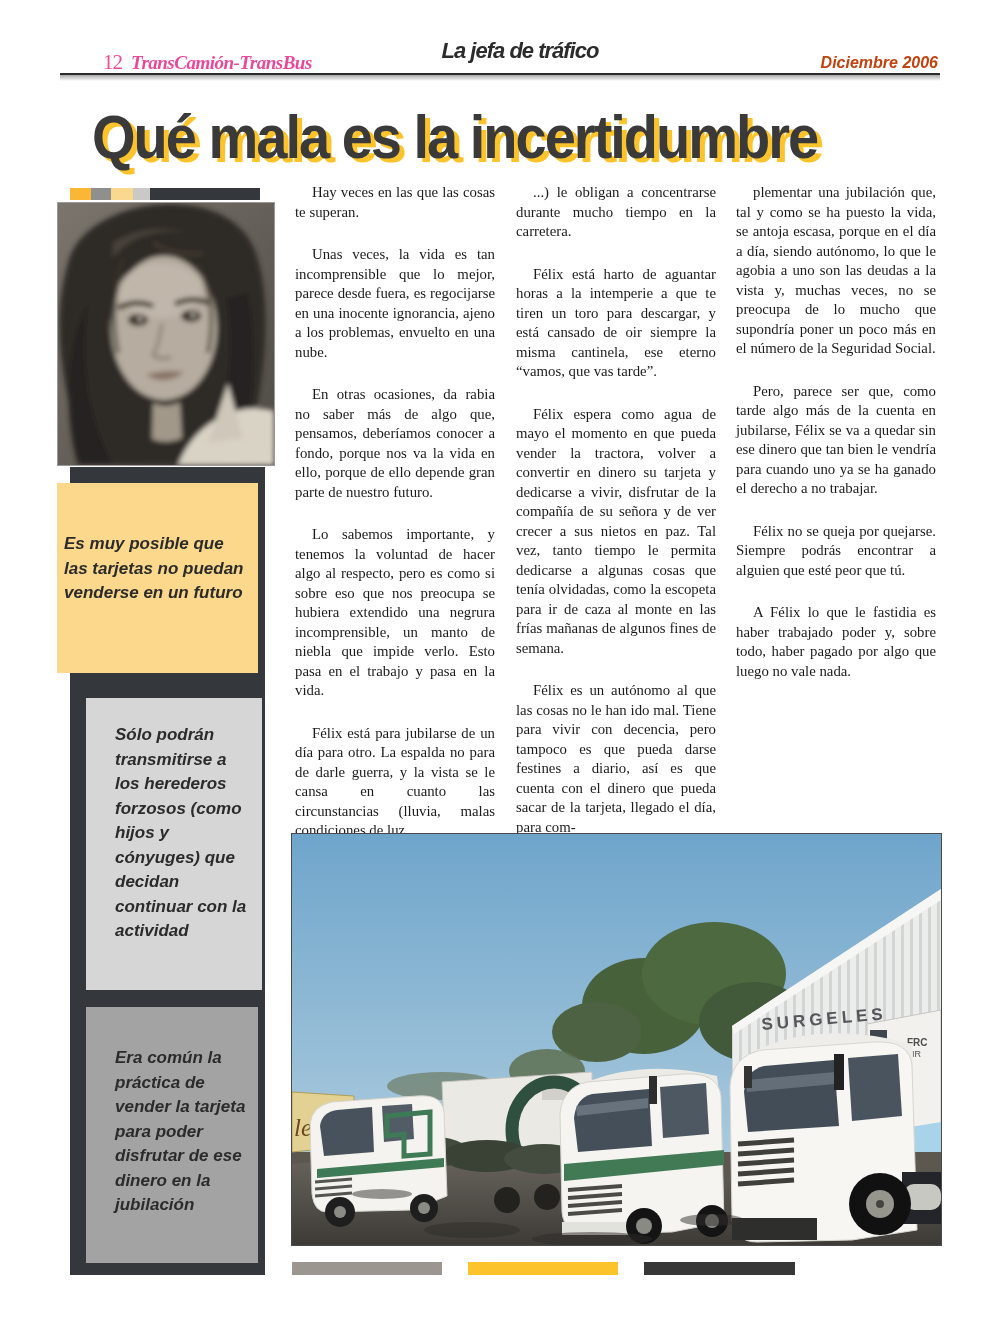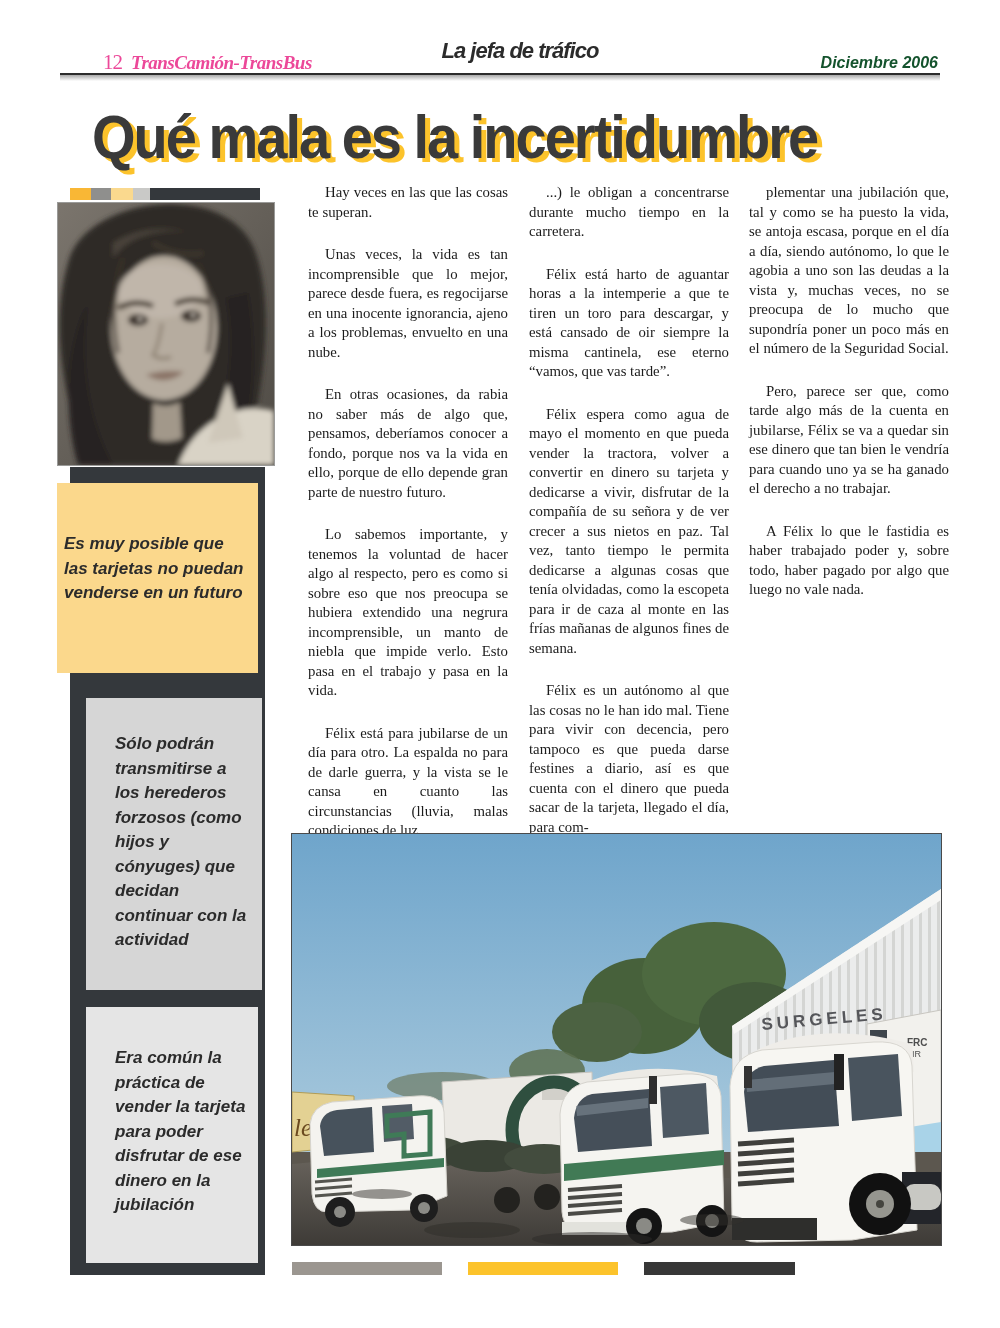--- a/index.html
+++ b/index.html
@@ -7,21 +7,21 @@
         font-family:"Liberation Serif",serif;}
   .abs{position:absolute;}
 
   
   .hdr-left{left:68px;top:50px;font-family:Liberation Serif, serif;color:#ec4899;margin-left:35px;}
   .hdr-pagenum{font-size:21px;font-weight:400;letter-spacing:-1px;}
   .hdr-pub{font-size:19px;font-weight:700;font-style:italic;letter-spacing:-0.5px;margin-left:9px;}
   .hdr-center{left:0;width:1000px;top:38px;text-align:center;font-family:"Liberation Sans",sans-serif;
               font-size:22px;font-weight:700;font-style:italic;color:#2b2b2b;letter-spacing:-1px;margin-left:20px;}
   .hdr-right{right:62px;top:54px;font-family:"Liberation Sans",sans-serif;font-size:16px;
-             font-weight:700;font-style:italic;color:#14532d;}
+             font-weight:700;font-style:italic;color:#c2410c;}
   .hdr-rule{left:60px;top:73px;width:880px;height:2px;background:#2c2c2c;}
   .hdr-rule-shadow{left:60px;top:75px;width:880px;height:6px;
                    background:linear-gradient(#a9a9a9,#ffffff);}
 
   
   .headline{left:92px;top:102px;width:840px;font-family:"Liberation Sans",sans-serif;
             font-size:56px;font-weight:700;letter-spacing:-2px;color:#3a3a3a;
             text-shadow:5px 4px 0 #fcc32b;transform:scaleY(1.08);transform-origin:left top;
             white-space:nowrap;margin:0;}
 
@@ -35,27 +35,27 @@
 
   .portrait-frame{left:57px;top:202px;width:216px;height:262px;border:1px solid #9a9a98;
                   background:#6f6a63;overflow:hidden;}
   .charcoal-panel{left:70px;top:467px;width:195px;height:808px;background:#34383c;}
 
   .quote{font-family:"Liberation Sans",sans-serif;font-weight:700;font-style:italic;
          color:#2b2b2b;font-size:17px;line-height:24.5px;box-sizing:border-box;}
   .quote-yellow-1{left:57px;top:483px;width:201px;height:190px;background:#fbd88c;
                   padding:49px 10px 0 7px;}
   .quote-gray{left:86px;top:698px;width:176px;height:292px;background:#d6d6d6;
-              padding:34px 8px 0 29px;}
-  .quote-yellow-2{left:86px;top:1007px;width:172px;height:256px;background:#e5e5e5;
+              padding:25px 8px 0 29px;}
+  .quote-yellow-2{left:86px;top:1007px;width:172px;height:256px;background:#a3a3a3;
                   padding:39px 8px 0 29px;}
 
   
   .col{top:183px;width:200px;font-size:14.8px;line-height:19.5px;text-align:justify;
-       color:#1b1b1b;hyphens:auto;margin-left:13px;}
+       color:#1b1b1b;hyphens:auto;}
   .col-1{left:295px;}
   .col-2{left:516px;}
   .col-3{left:736px;}
   .col p{margin:0 0 23px 0;text-indent:17px;}
   .endmark{display:inline-block;width:9px;height:9px;border:2.5px solid #f6b82d;
            margin-left:5px;vertical-align:baseline;}
 
   
   .trucks-frame{left:291px;top:833px;width:649px;height:411px;border:1px solid #4a4a4a;
                 overflow:hidden;background:#9cc0d6;}
@@ -138,20 +138,21 @@
     </div>
   <div class="abs col col-2">
       <p>...) le obligan a concentrarse durante mucho tiempo en la carretera.</p>
       <p>Félix está harto de aguantar horas a la intemperie a que te tiren un toro para descargar, y está cansado de oir siempre la misma cantinela, ese eterno “vamos, que vas tarde”.</p>
       <p>Félix espera como agua de mayo el momento en que pueda vender la tractora, volver a convertir en dinero su tarjeta y dedicarse a vivir, disfrutar de la compañía de su señora y de ver crecer a sus nietos en paz. Tal vez, tanto tiempo le permita dedicarse a algunas cosas que tenía olvidadas, como la escopeta para ir de caza al monte en las frías mañanas de algunos fines de semana.</p>
       <p>Félix es un autónomo al que las cosas no le han ido mal. Tiene para vivir con decencia, pero tampoco es que pueda darse festines a diario, así es que cuenta con el dinero que pueda sacar de la tarjeta, llegado el día, para com-</p>
     </div>
   <div class="abs col col-3">
       <p>plementar una jubilación que, tal y como se ha puesto la vida, se antoja escasa, porque en el día a día, siendo autónomo, lo que le agobia a uno son las deudas a la vista y, muchas veces, no se preocupa de lo mucho que supondría poner un poco más en el número de la Seguridad Social.</p>
       <p>Pero, parece ser que, como tarde algo más de la cuenta en jubilarse, Félix se va a quedar sin ese dinero que tan bien le vendría para cuando uno ya se ha ganado el derecho a no trabajar.</p>
+      <p>Félix no se queja por quejarse. Siempre podrás encontrar a alguien que esté peor que tú.</p>
       <p>A Félix lo que le fastidia es haber trabajado poder y, sobre todo, haber pagado por algo que luego no vale nada.</p>
     </div>
 
   <figure class="abs trucks-frame" style="margin:0;">
     <svg width="649" height="411" viewBox="0 0 649 411">
       <defs>
         <linearGradient id="skyg" x1="0" y1="0" x2="0" y2="1">
           <stop offset="0" stop-color="#6fa5cb"></stop>
             <stop offset="1" stop-color="#bad4e2"></stop>
         </linearGradient>

